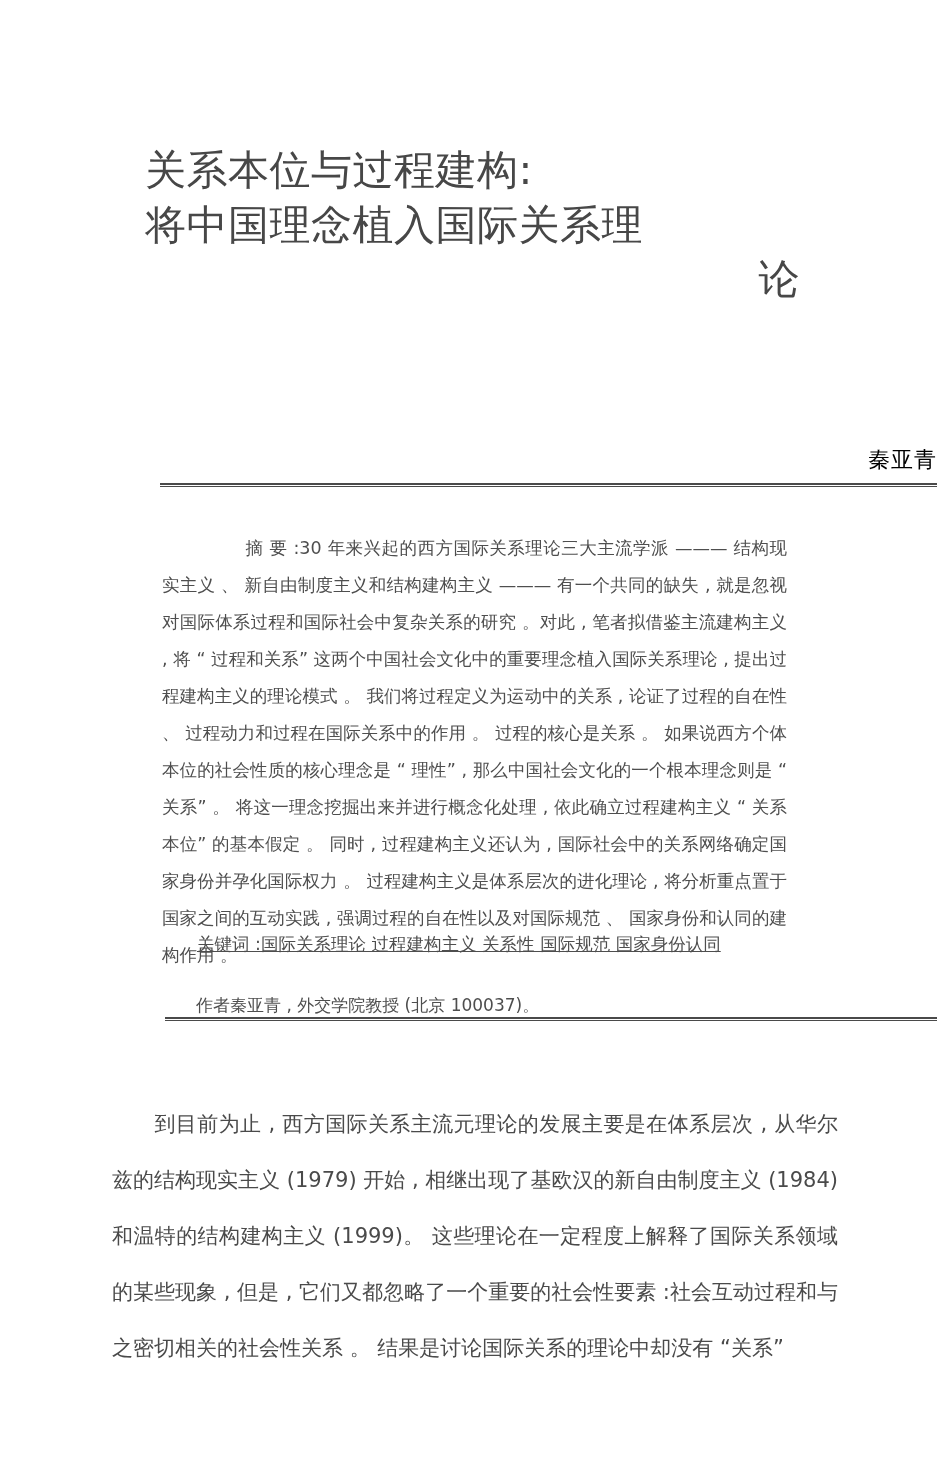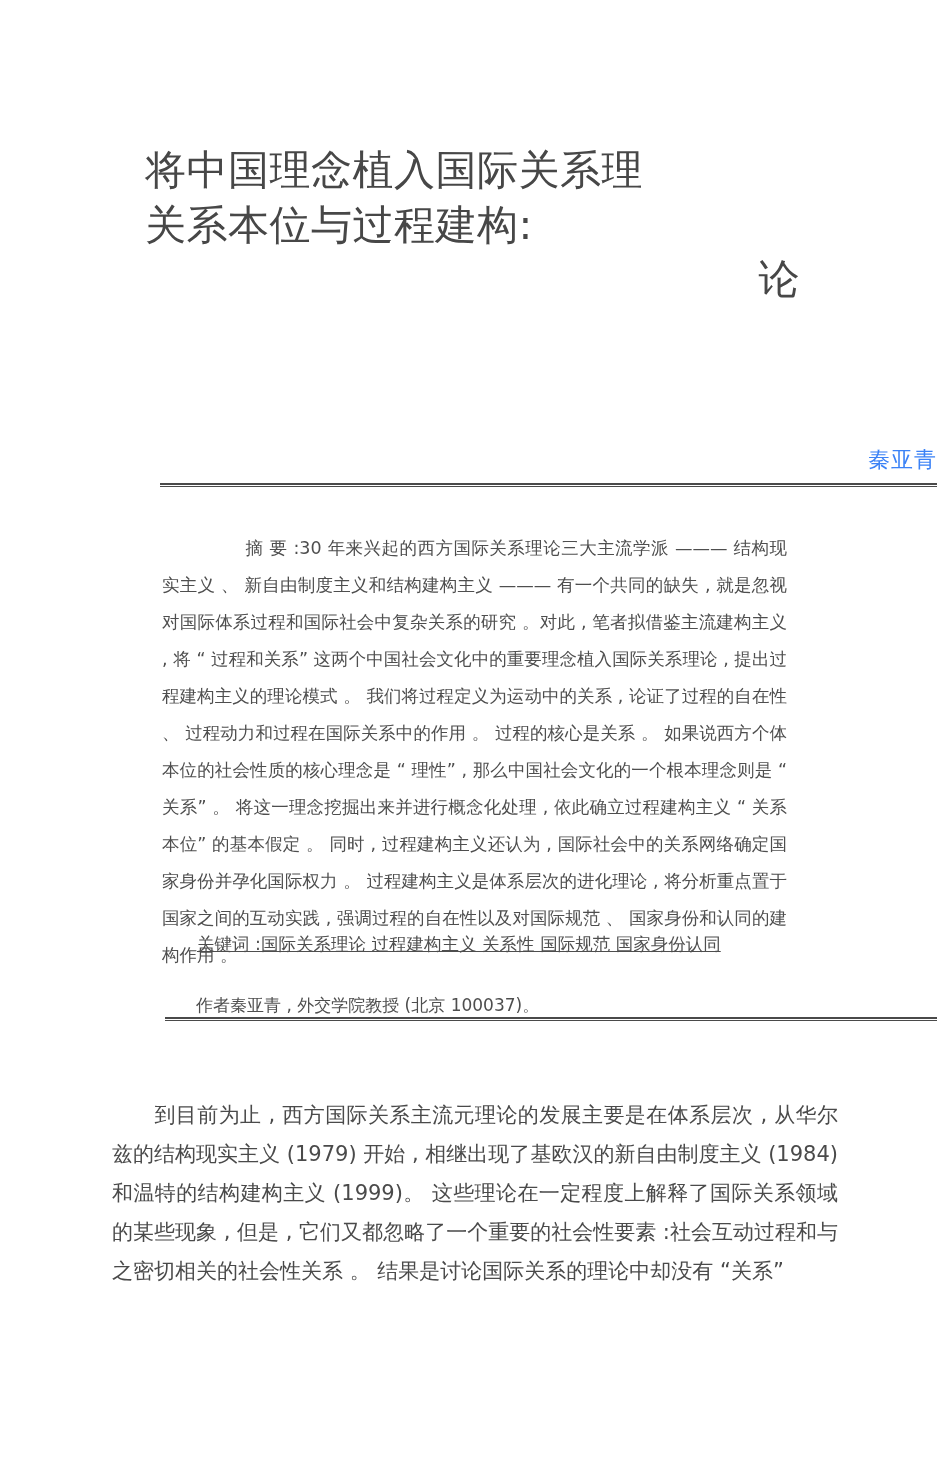--- a/index.html
+++ b/index.html
@@ -46,21 +46,21 @@
   }
 
   
   .author-line {
     position: absolute;
     left: 160px;
     top: 445px;
     width: 777px;
     text-align: right;
     font-size: 22px;
-    color: #3b82f6;
+    color: #000000;
     letter-spacing: 1px;
   }
 
   
   .rule-double {
     position: absolute;
     height: 5px;
   }
   .rule-double .r-thick {
     height: 2px;
@@ -126,35 +126,35 @@
   
   .body-text {
     position: absolute;
     left: 112px;
     top: 1096px;
     width: 726px;
   }
   .body-text p {
     margin: 0;
     font-size: 21px;
-    line-height: 39px;
+    line-height: 56px;
     color: #4a4a4a;
     text-align: justify;
     text-justify: inter-character;
   }
   .body-text .bd-indent { display: inline-block; width: 2em; }
 </style>
 </head>
 <body>
 
 <div class="page">
 
   <div class="title-block">
+    <div class="title-line first">关系本位与过程建构:</div>
     <div class="title-line second">将中国理念植入国际关系理</div>
-    <div class="title-line first">关系本位与过程建构:</div>
     <div class="title-line third">论</div>
   </div>
 
   <div class="author-line">秦亚青</div>
 
   <div class="rule-double rule-top">
     <div class="r-thick"></div>
     <div class="r-gap"></div>
     <div class="r-thin"></div>
   </div>

